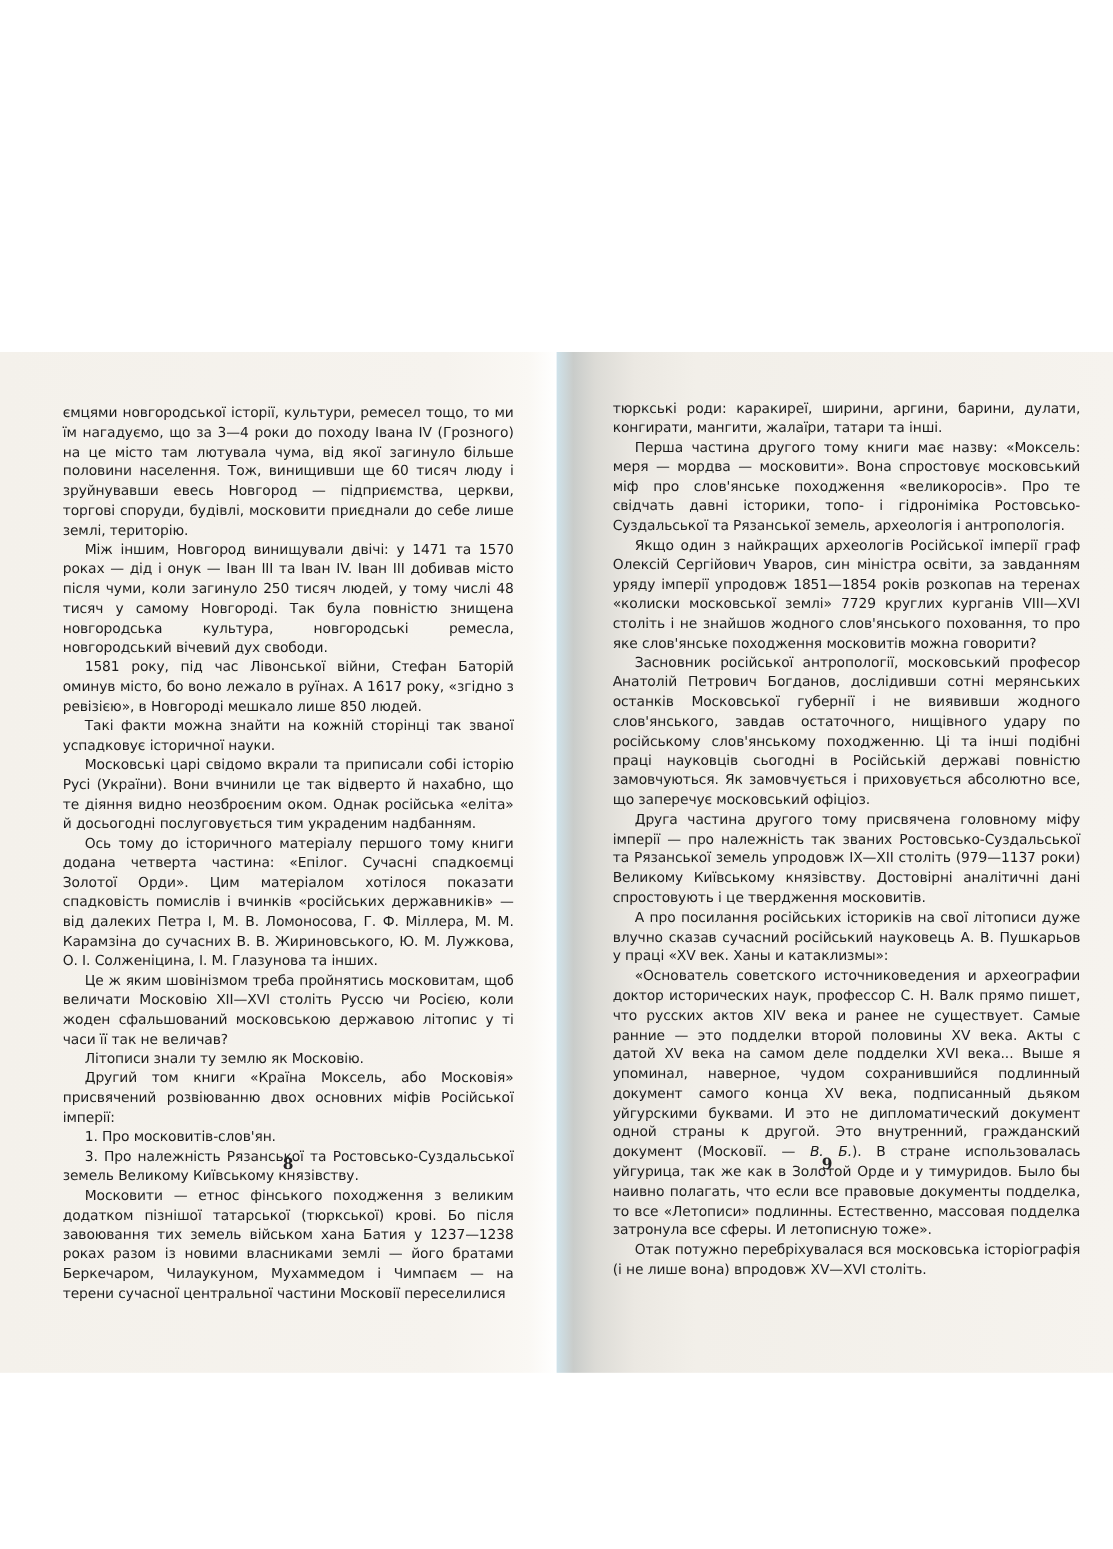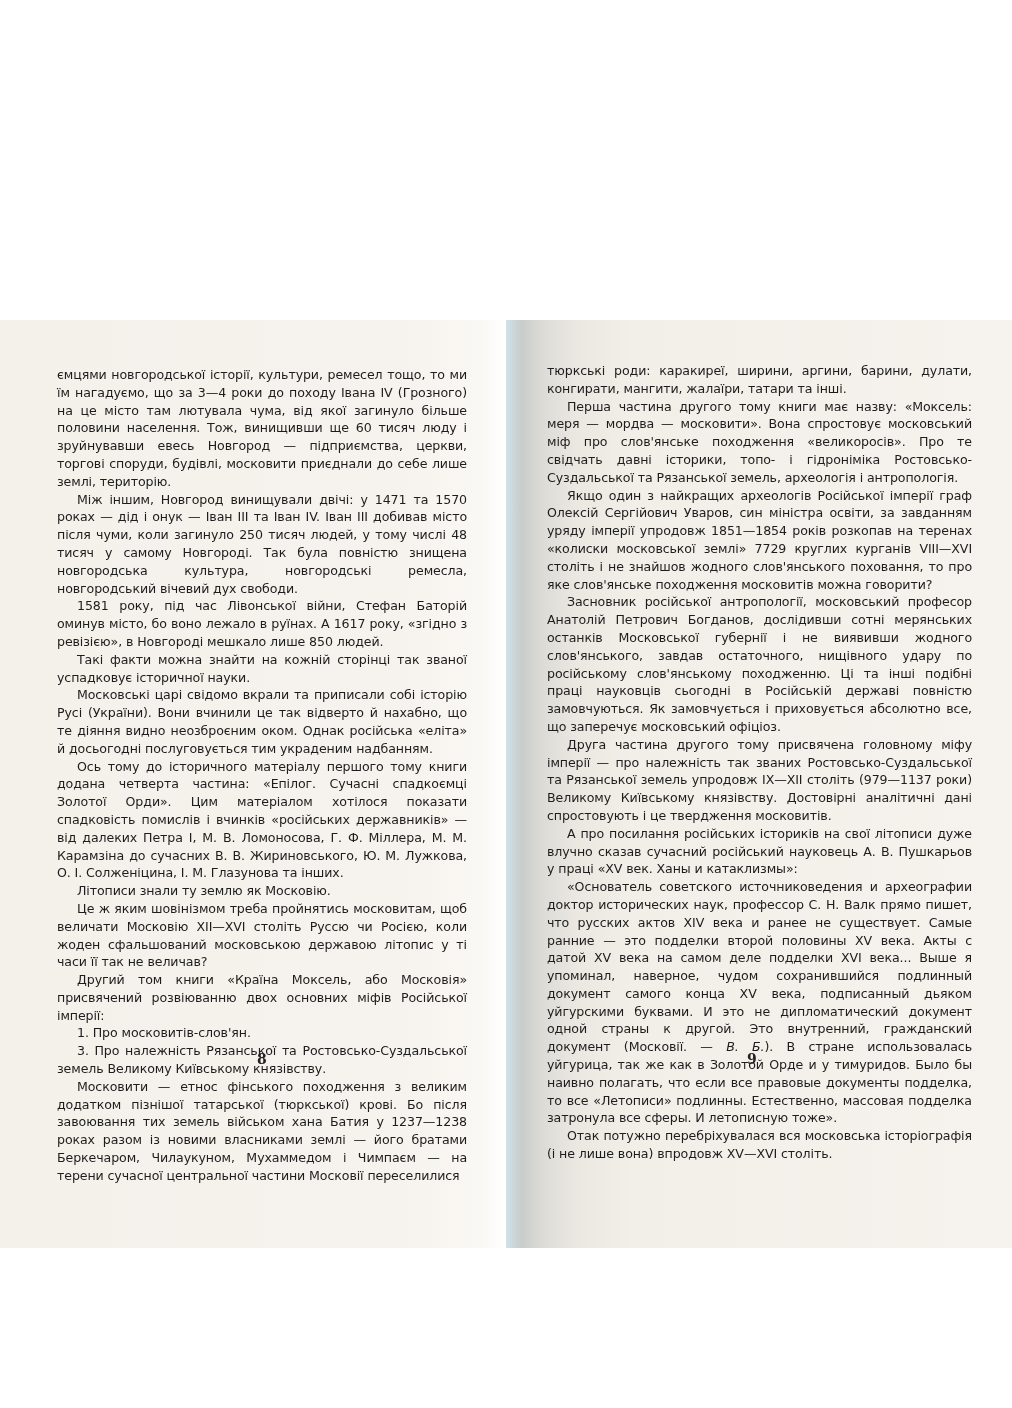--- a/index.html
+++ b/index.html
@@ -43,21 +43,21 @@
       color: #1d1d1d;
       text-align: justify;
       letter-spacing: -0.1px;
     }
     .page-left .text {
       left: 57px;
       top: 46px;
       width: 410px;
     }
     .page-right .text {
-      left: 41px;
+      left: 51px;
       top: 42px;
       width: 425px;
     }
     .text p {
       margin: 0;
       text-indent: 20px;
     }
     .text p.cont {
       text-indent: 0;
     }
@@ -81,22 +81,22 @@
 <div class="spread">
 
   <div class="page page-left">
     <div class="text">
       <p class="cont">ємцями новгородської історії, культури, ремесел тощо, то ми їм нагадуємо, що за 3—4 роки до походу Івана IV (Грозного) на це місто там лютувала чума, від якої загинуло більше половини населення. Тож, винищивши ще 60 тисяч люду і зруйнувавши евесь Новгород — підприємства, церкви, торгові споруди, будівлі, московити приєднали до себе лише землі, територію.</p>
       <p>Між іншим, Новгород винищували двічі: у 1471 та 1570 роках — дід і онук — Іван III та Іван IV. Іван III добивав місто після чуми, коли загинуло 250 тисяч людей, у тому числі 48 тисяч у самому Новгороді. Так була повністю знищена новгородська культура, новгородські ремесла, новгородський вічевий дух свободи.</p>
       <p>1581 року, під час Лівонської війни, Стефан Баторій оминув місто, бо воно лежало в руїнах. А 1617 року, «згідно з ревізією», в Новгороді мешкало лише 850 людей.</p>
       <p>Такі факти можна знайти на кожній сторінці так званої успадковує історичної науки.</p>
       <p>Московські царі свідомо вкрали та приписали собі історію Русі (України). Вони вчинили це так відверто й нахабно, що те діяння видно неозброєним оком. Однак російська «еліта» й досьогодні послуговується тим украденим надбанням.</p>
       <p>Ось тому до історичного матеріалу першого тому книги додана четверта частина: «Епілог. Сучасні спадкоємці Золотої Орди». Цим матеріалом хотілося показати спадковість помислів і вчинків «російських державників» — від далеких Петра I, М. В. Ломоносова, Г. Ф. Міллера, М. М. Карамзіна до сучасних В. В. Жириновського, Ю. М. Лужкова, О. І. Солженіцина, І. М. Глазунова та інших.</p>
+      <p>Це ж яким шовінізмом треба пройнятись московитам, щоб величати Московію XII—XVI століть Руссю чи Росією, коли жоден сфальшований московською державою літопис у ті часи її так не величав?</p>
       <p>Літописи знали ту землю як Московію.</p>
-      <p>Це ж яким шовінізмом треба пройнятись московитам, щоб величати Московію XII—XVI століть Руссю чи Росією, коли жоден сфальшований московською державою літопис у ті часи її так не величав?</p>
       <p>Другий том книги «Країна Моксель, або Московія» присвячений розвіюванню двох основних міфів Російської імперії:</p>
       <p>1. Про московитів-слов'ян.</p>
       <p>3. Про належність Рязанської та Ростовсько-Суздальської земель Великому Київському князівству.</p>
       <p>Московити — етнос фінського походження з великим додатком пізнішої татарської (тюркської) крові. Бо після завоювання тих земель військом хана Батия у 1237—1238 роках разом із новими власниками землі — його братами Беркечаром, Чилаукуном, Мухаммедом і Чимпаєм — на терени сучасної центральної частини Московії переселилися</p>
     </div>
     <div class="folio">8</div>
   </div>
 
   <div class="page page-right">
     <div class="text">

